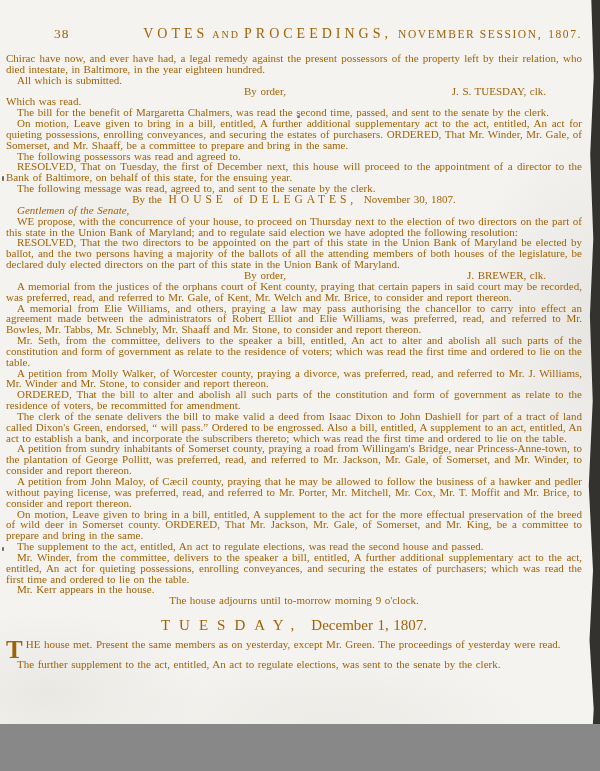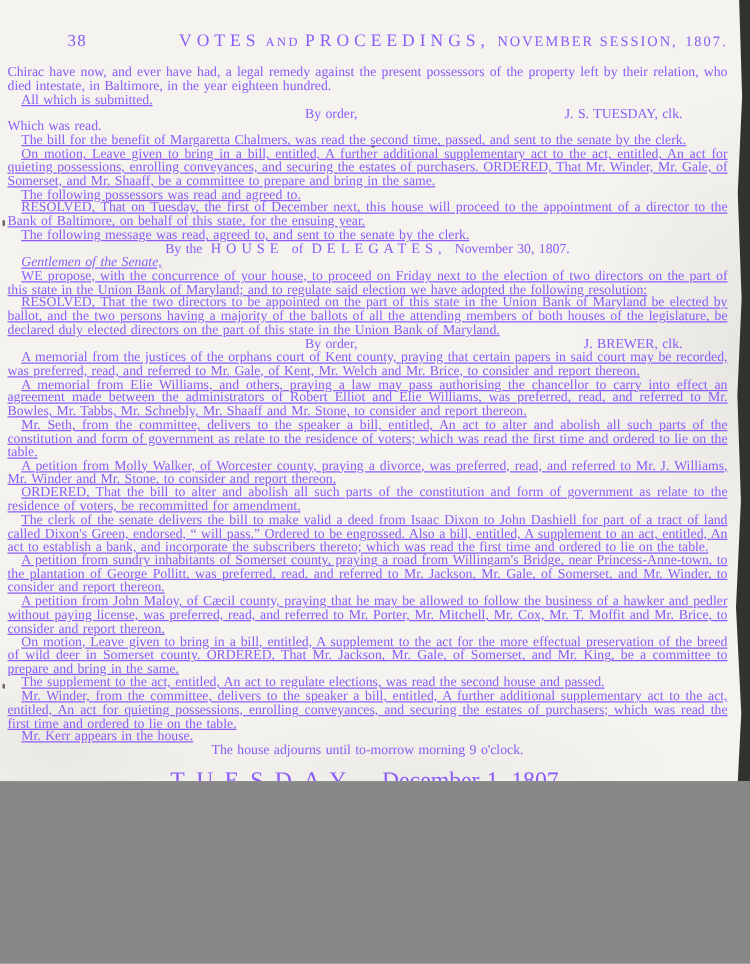--- a/index.html
+++ b/index.html
@@ -1,23 +1,23 @@
 <!DOCTYPE html>
 <html><head>
 <meta charset="utf-8">
 <style>
   html,body { margin:0; padding:0; background:#888; }
   .page {
     position:relative;
-    width:600px; height:625px;
+    width:600px; height:724px;
     margin:0 auto;
     background:#f4f3ef;
     overflow:hidden;
     font-family:"Liberation Serif", serif;
-    color:#8b5cf6;
+    color:#a16207;
   }
   
   .page::before {
     content:"";
     position:absolute; inset:0;
     background:
       radial-gradient(ellipse 220px 120px at 8% 96%, rgba(90,85,75,0.07), transparent 70%),
       radial-gradient(ellipse 300px 90px at 55% 99%, rgba(90,85,75,0.05), transparent 70%),
       radial-gradient(ellipse 200px 300px at 100% 45%, rgba(70,65,60,0.08), transparent 70%),
       radial-gradient(ellipse 160px 90px at 20% 30%, rgba(120,115,105,0.04), transparent 70%);
@@ -37,36 +37,36 @@
 
   .masthead { display:flex; align-items:baseline; margin-bottom:11px; }
   .pagenum { font-size:13.5px; margin-left:48px; letter-spacing:1px; }
   .masthead-title { flex:1; text-align:right; white-space:nowrap; }
   .t-main { font-size:14px; letter-spacing:4px; }
   .t-and  { font-size:10px; letter-spacing:2px; padding:0 4px; }
   .t-sub  { font-size:11.5px; letter-spacing:1.6px; padding-left:6px; }
 
   .bodytext { font-size:11px; line-height:10.85px; text-align:justify; word-spacing:0.8px; }
   .bodytext p { margin:0; }
-  .indent { text-indent:11px;text-decoration:underline; }
+  .indent { text-indent:11px; }
   .italic { font-style:italic; }
 
   .byline { position:relative; height:10.9px; }
   .by-center { position:absolute; left:238px; }
   .by-right  { position:absolute; right:36px; }
 
   .centerline { text-align:right; text-align-last:center; }
 
   .house-heading { text-align:center; text-align-last:center; white-space:nowrap; }
   .hsp { letter-spacing:4px; padding:0 3px; font-size:11.5px; }
 
   .tuesday-heading {
     text-align:center; text-align-last:center;
     margin-top:14px !important; margin-bottom:8px !important;
-    font-size:19px; white-space:nowrap;
+    font-size:15px; white-space:nowrap;
   }
   .tu-day { letter-spacing:9px; }
   .tu-date { padding-left:8px; }
 
   .dropcap {
     float:left;
     font-size:25px; line-height:19px;
     padding:1px 3px 0 0;
     font-weight:bold;
   }
@@ -107,21 +107,21 @@
 
       <div class="house-heading">
         <span>By the</span>
         <span class="hsp">HOUSE</span>
         <span>of</span>
         <span class="hsp">DELEGATES,</span>
         <span>November 30, 1807.</span>
       </div>
 
       <p class="indent italic">Gentlemen of the Senate,</p>
-      <p class="indent">WE propose, with the concurrence of your house, to proceed on Friday next to the election of two directors on the part of this state in the Union Bank of Maryland; and to regulate said election we have adopted the following resolution:</p>
+      <p class="indent">WE propose, with the concurrence of your house, to proceed on Thursday next to the election of two directors on the part of this state in the Union Bank of Maryland; and to regulate said election we have adopted the following resolution:</p>
       <p class="indent">RESOLVED, That the two directors to be appointed on the part of this state in the Union Bank of Maryland be elected by ballot, and the two persons having a majority of the ballots of all the attending members of both houses of the legislature, be declared duly elected directors on the part of this state in the Union Bank of Maryland.</p>
 
       <div class="byline">
         <span class="by-center">By order,</span>
         <span class="by-right">J. BREWER, clk.</span>
       </div>
 
       <p class="indent">A memorial from the justices of the orphans court of Kent county, praying that certain papers in said court may be recorded, was preferred, read, and referred to Mr. Gale, of Kent, Mr. Welch and Mr. Brice, to consider and report thereon.</p>
       <p class="indent">A memorial from Elie Williams, and others, praying a law may pass authorising the chancellor to carry into effect an agreement made between the administrators of Robert Elliot and Elie Williams, was preferred, read, and referred to Mr. Bowles, Mr. Tabbs, Mr. Schnebly, Mr. Shaaff and Mr. Stone, to consider and report thereon.</p>
       <p class="indent">Mr. Seth, from the committee, delivers to the speaker a bill, entitled, An act to alter and abolish all such parts of the constitution and form of government as relate to the residence of voters; which was read the first time and ordered to lie on the table.</p>

